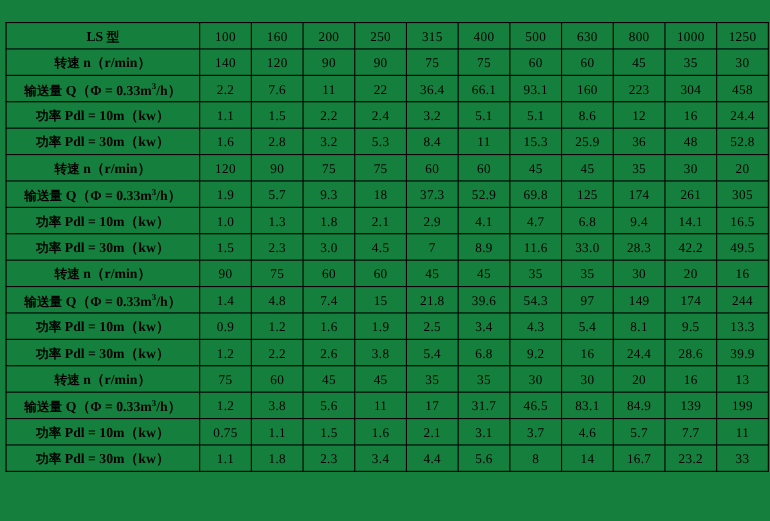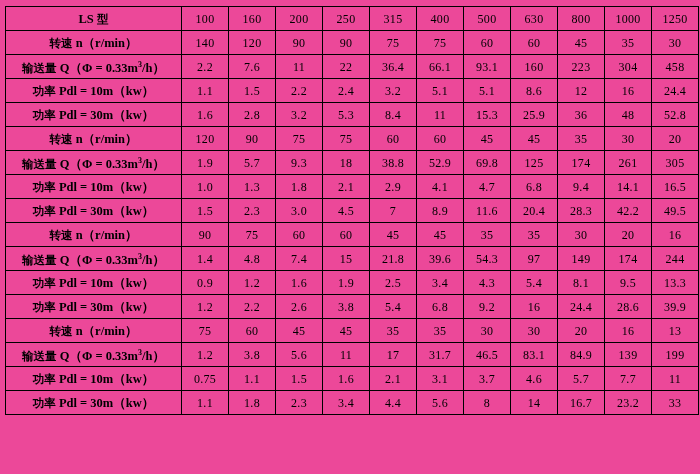--- a/index.html
+++ b/index.html
@@ -11,22 +11,22 @@
     width: 700px;
     height: 474px;
     font-family: "Liberation Serif", serif;
     color: #000000;
     overflow: hidden;
   }
   .sheet {
     width: 700px;
     height: 474px;
     box-sizing: border-box;
-    padding: 6px 5px 5px 5px;
-    background: #ec4899;
+    padding: 20px 5px 5px 5px;
+    background: #15803d;
   }
   table.spec {
     border-collapse: collapse;
     width: 690px;
     table-layout: fixed;
     border: 1px solid #000;
   }
   table.spec td {
     border: 1px solid #000;
     height: 23px;
@@ -168,21 +168,21 @@
           <td class="val">35</td>
           <td class="val">30</td>
           <td class="val">20</td>
         </tr>
         <tr>
           <td class="label"><span class="cn">输送量</span><span class="lat"> Q（Φ = 0.33m</span><span class="sup">3</span><span class="lat">/h）</span></td>
           <td class="val">1.9</td>
           <td class="val">5.7</td>
           <td class="val">9.3</td>
           <td class="val">18</td>
-          <td class="val">38.8</td>
+          <td class="val">37.3</td>
           <td class="val">52.9</td>
           <td class="val">69.8</td>
           <td class="val">125</td>
           <td class="val">174</td>
           <td class="val">261</td>
           <td class="val">305</td>
         </tr>
         <tr>
           <td class="label"><span class="cn">功率</span><span class="lat"> Pdl = 10m（kw）</span></td>
           <td class="val">1.0</td>
@@ -199,21 +199,21 @@
         </tr>
         <tr>
           <td class="label"><span class="cn">功率</span><span class="lat"> Pdl = 30m（kw）</span></td>
           <td class="val">1.5</td>
           <td class="val">2.3</td>
           <td class="val">3.0</td>
           <td class="val">4.5</td>
           <td class="val">7</td>
           <td class="val">8.9</td>
           <td class="val">11.6</td>
-          <td class="val">20.4</td>
+          <td class="val">33.0</td>
           <td class="val">28.3</td>
           <td class="val">42.2</td>
           <td class="val">49.5</td>
         </tr>
         <tr>
           <td class="label"><span class="cn">转速</span><span class="lat"> n（r/min）</span></td>
           <td class="val">90</td>
           <td class="val">75</td>
           <td class="val">60</td>
           <td class="val">60</td>

